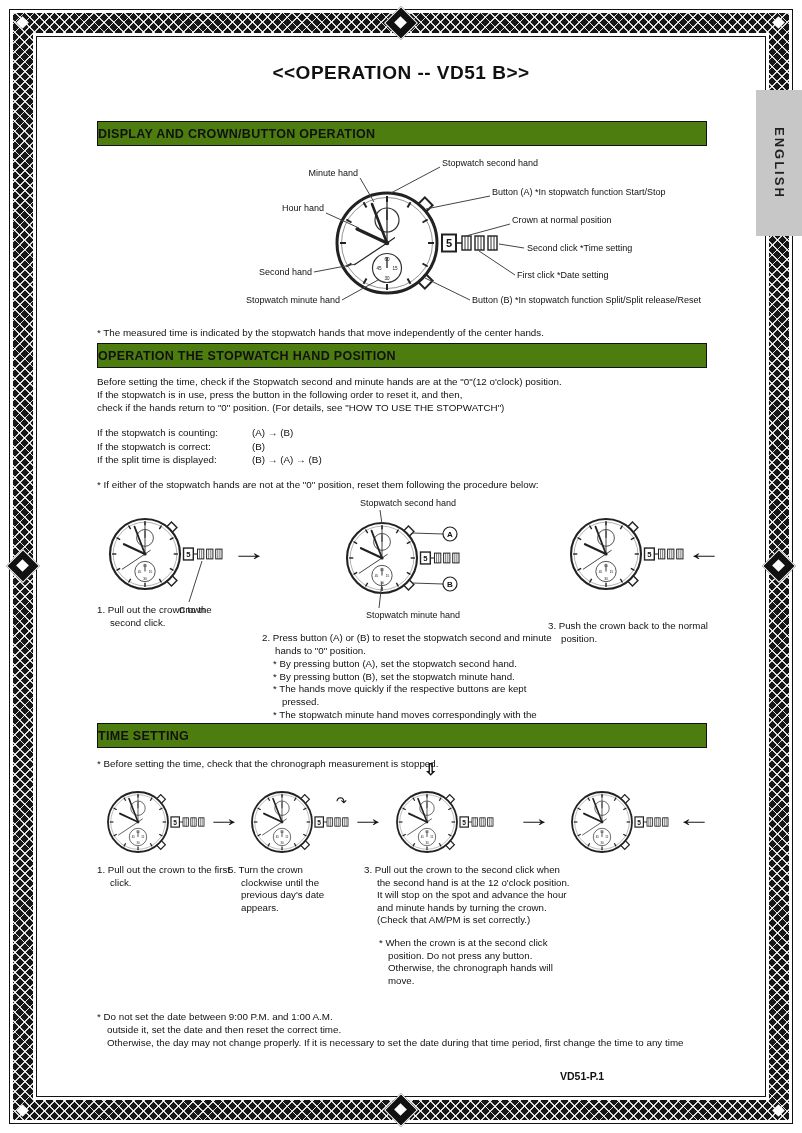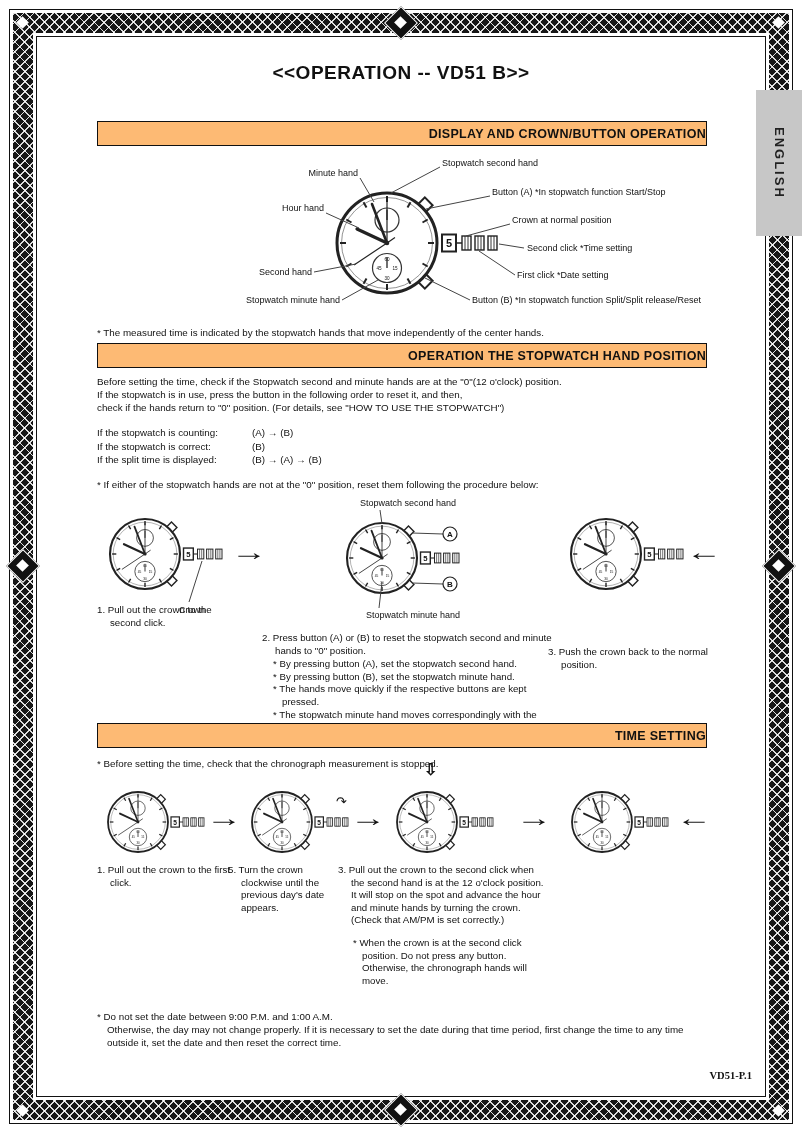--- a/index.html
+++ b/index.html
@@ -19,36 +19,36 @@
   .diamond { position:absolute; transform:rotate(45deg); }
   .d-black { background:#111; border:1.5px solid #fff; width:24px; height:24px; }
   .d-white { background:#fff; width:9px; height:9px; }
   .lang-tab { position:absolute; right:0; top:90px; width:46px; height:146px; background:#c7c7c7;
               display:flex; align-items:center; justify-content:center; z-index:6; }
   .lang-tab span { writing-mode:vertical-rl; font-weight:bold; font-size:13px; letter-spacing:2px; color:#222; }
   .content { position:absolute; inset:0; z-index:3; }
   .title { position:absolute; top:62px; left:0; width:100%; text-align:center;
            font-size:19px; font-weight:bold; letter-spacing:.5px; }
   .sec-hdr { position:absolute; left:97px; width:610px; height:25px; border:1.5px solid #111;
-             display:flex; align-items:center; justify-content:flex-end; background:#fdba74;
+             display:flex; align-items:center; justify-content:flex-start; background:#4d7c0f;
              font-weight:bold; font-size:12.5px; letter-spacing:.3px; }
   .txt { font-size:9.8px; line-height:1.34; }
   .step { position:absolute; font-size:9.7px; line-height:1.3; }
   .hang { padding-left:13px; text-indent:-13px; }
   .note-hang { padding-left:9px; text-indent:-9px; }
   .notes { margin-left:11px; margin-top:1px; }
   .cond-row { display:flex; font-size:9.8px; line-height:13.5px; }
   .cond-label { width:155px; }
   .big-arrow { position:absolute; font-size:24px; font-weight:bold; line-height:1;
                transform:scaleX(1.5); transform-origin:left center; }
   .down-arrow { position:absolute; font-size:16px; line-height:1; font-weight:bold; }
   svg text { font-family:"Liberation Sans", sans-serif; fill:#111; }
   .lbl { font-size:9px; }
-  .pagenum { position:absolute; left:572px; top:1070px; width:180px; text-align:right;
-             font-weight:bold; font-size:10.5px;font-family:Liberation Serif, serif; }
+  .pagenum { position:absolute; left:560px; top:1070px; width:180px; 
+             font-weight:bold; font-size:10.5px; }
 </style>
 </head>
 <body>
 
 <div class="page">
 
   <svg width="0" height="0" style="position:absolute" aria-hidden="true">
     <defs>
       <g id="watch-sym">
         <g transform="rotate(-45)">
@@ -226,21 +226,21 @@
     <div class="step hang" style="left:97px; top:604px; width:140px;">1. Pull out the crown to the second click.</div>
     <div class="step" style="left:262px; top:632px; width:292px;">
       <div class="hang">2. Press button (A) or (B) to reset the stopwatch second and minute hands to "0" position.</div>
       <div class="notes">
         <div class="note-hang">* By pressing button (A), set the stopwatch second hand.</div>
         <div class="note-hang">* By pressing button (B), set the stopwatch minute hand.</div>
         <div class="note-hang">* The hands move quickly if the respective buttons are kept pressed.</div>
         <div class="note-hang">* The stopwatch minute hand moves correspondingly with the stopwatch second hand.</div>
       </div>
     </div>
-    <div class="step hang" style="left:548px; top:646px; width:185px;">3. Push the crown back to the normal position.</div>
+    <div class="step hang" style="left:548px; top:620px; width:185px;">3. Push the crown back to the normal position.</div>
 
     <div class="sec-hdr" style="top:723px;">
       <span>TIME SETTING</span>
     </div>
 
     <div class="abs txt" style="left:97px; top:757px; width:620px;">* Before setting the time, check that the chronograph measurement is stopped.</div>
 
     <div class="down-arrow" style="left:424px; top:762px;">⇩</div>
 
     <svg class="abs" style="left:88px; top:778px;" width="150" height="96">
@@ -259,28 +259,28 @@
     </svg>
     <div class="big-arrow" style="left:516px; top:806px;">→</div>
 
     <svg class="abs" style="left:550px; top:778px;" width="150" height="96">
       <use href="#watch-sym" transform="translate(52,44) scale(0.6)"></use>
     </svg>
     <div class="big-arrow" style="left:676px; top:806px;">←</div>
 
     <div class="step hang" style="left:97px; top:864px; width:140px;">1. Pull out the crown to the first click.</div>
     <div class="step hang" style="left:228px; top:864px; width:115px;">5. Turn the crown clockwise until the previous day's date appears.</div>
-    <div class="step" style="left:338px; top:864px; width:210px;">
+    <div class="step" style="left:364px; top:864px; width:210px;">
       <div class="hang">3. Pull out the crown to the second click when the second hand is at the 12 o'clock position. It will stop on the spot and advance the hour and minute hands by turning the crown.</div>
       <div style="padding-left:13px;">(Check that AM/PM is set correctly.)</div>
       <div class="note-hang" style="margin-top:10px; margin-left:15px; width:190px;">* When the crown is at the second click position. Do not press any button. Otherwise, the chronograph hands will move.</div>
     </div>
 
     <div class="abs txt" style="left:97px; top:1010px; width:648px;">
       <div>* Do not set the date between 9:00 P.M. and 1:00 A.M.</div>
+      <div style="padding-left:10px;">outside it, set the date and then reset the correct time.</div>
       <div style="padding-left:10px;">Otherwise, the day may not change properly. If it is necessary to set the date during that time period, first change the time to any time</div>
-      <div style="padding-left:10px;">outside it, set the date and then reset the correct time.</div>
     </div>
 
     <div class="pagenum">VD51-P.1</div>
 
   </div>
 </div>
 
 </body></html>

